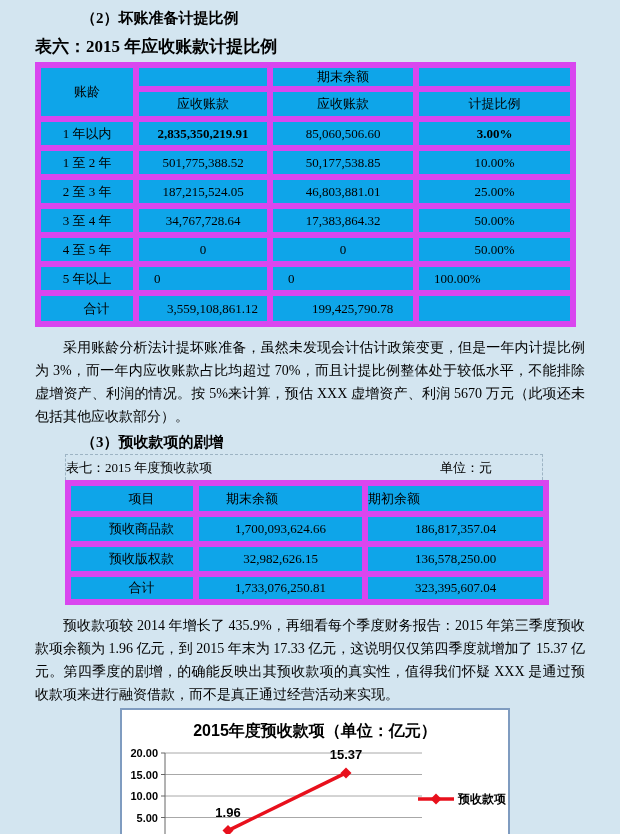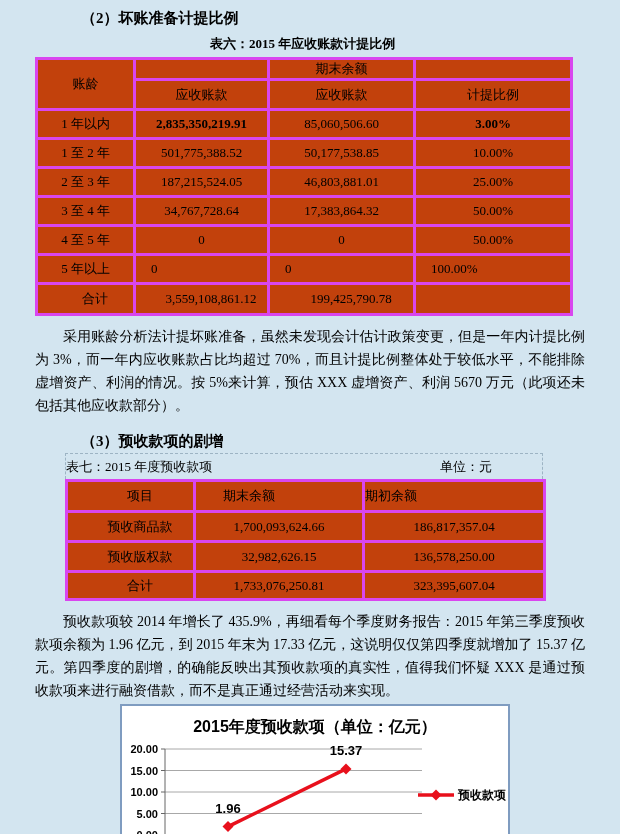--- a/index.html
+++ b/index.html
@@ -1,23 +1,23 @@
 <!DOCTYPE html>
 <html><head>
 <meta charset="utf-8">
 <style>
   body{margin:0}
   .page{position:relative;width:620px;height:834px;background:#d3e5f0;color:#000;
         font-family:"Liberation Serif","DejaVu Serif",serif;overflow:hidden}
   .sec-head{font-size:15px;font-weight:bold;padding-left:81px}
   #sec2-heading{padding-top:9px}
-  #sec3-heading{margin-top:15px}
-  .t6-title{width:535px;margin:7px 0 4px 35px;text-align:center;font-size:13px;font-weight:bold}
+  #sec3-heading{margin-top:5px}
+  .t6-title{width:535px;margin:7px 0 4px 35px;text-align:left;font-size:17px;font-weight:bold}
   table{border-collapse:collapse;table-layout:fixed;font-size:13px}
-  td{border:3px solid #d946ef;background:#c2410c;padding:0;white-space:nowrap;overflow:hidden;vertical-align:middle}
+  td{border:6px solid #d946ef;background:#0ea5e9;padding:0;white-space:nowrap;overflow:hidden;vertical-align:middle}
   .t6{margin-left:35px;width:535px}
   .t6 tr{height:29px}
   tr.hr1{height:21px}
   tr.hr2{height:30px}
   .t6 tr.sum{height:31px}
   .c{text-align:center}
   .l{text-align:left;padding-left:15px}
   .lg{text-align:center;padding-left:19px}
   .b{font-weight:bold}
   .para{margin:9px 35px 0;width:550px;font-size:14px;line-height:23px;text-align:justify;text-indent:2em}

